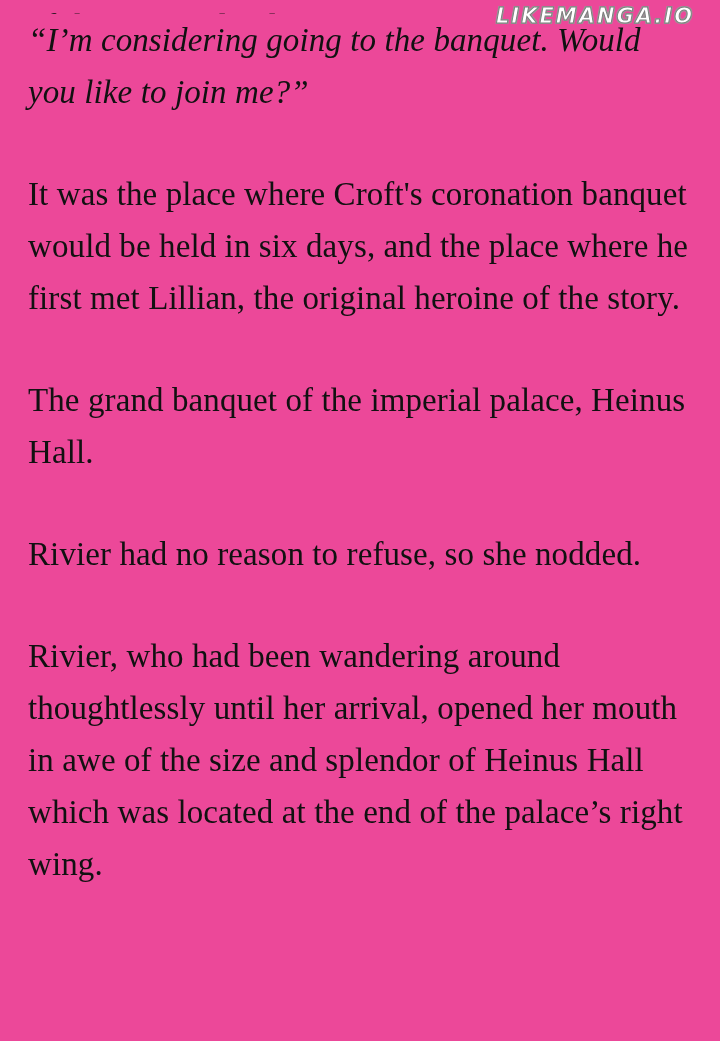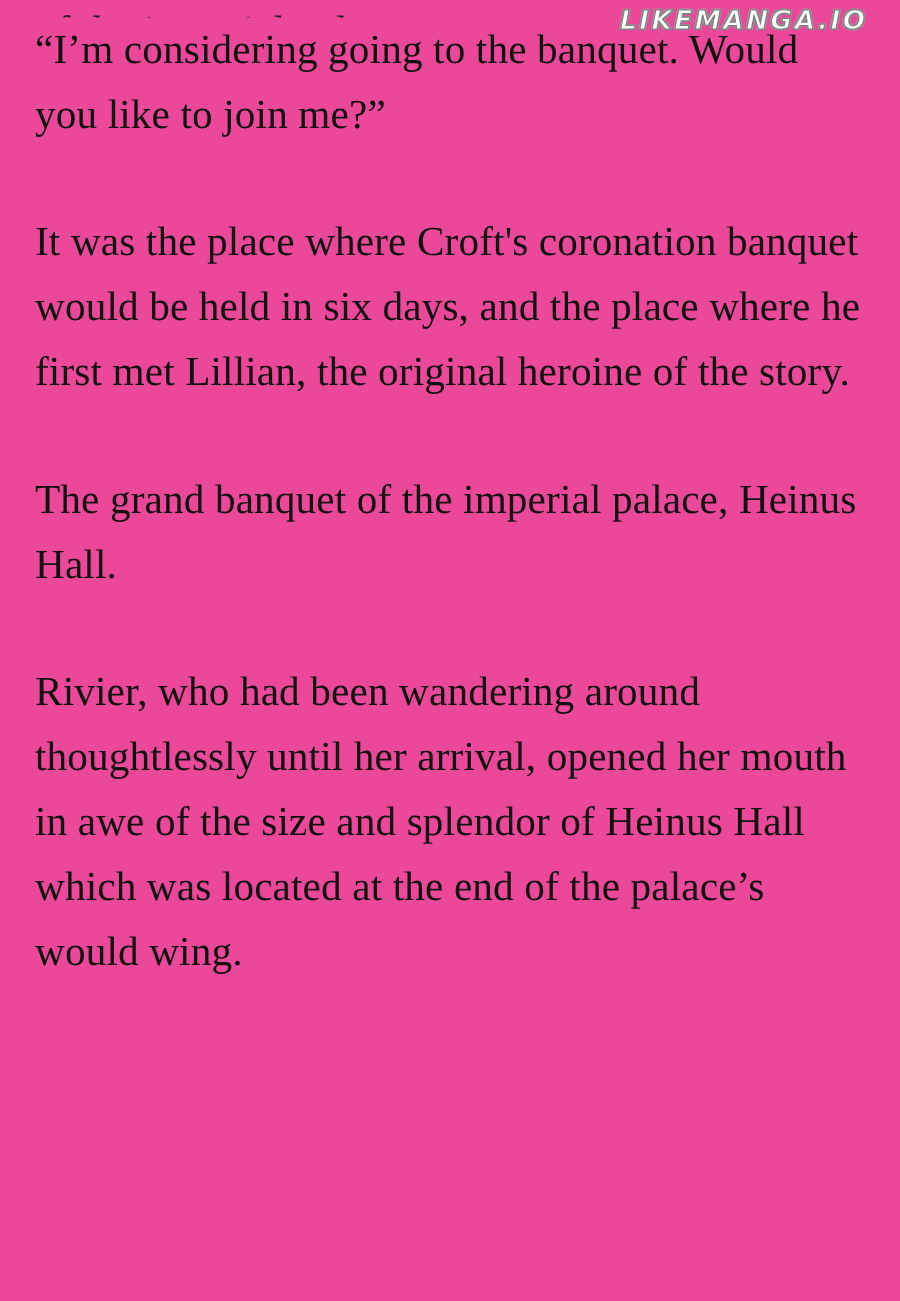--- a/index.html
+++ b/index.html
@@ -63,20 +63,21 @@
   p.para {
     font-size: 33px;
     line-height: 52px;
     margin: 0 0 50px 0;
     color: #111111;
     letter-spacing: 0.1px;
   }
 
   p.para.first {
     margin-top: 0;
+    font-style: italic;
   }
 
   .clipped-bottom {
     font-size: 33px;
     line-height: 52px;
     margin: 0;
     height: 28px;
     overflow: hidden;
     color: #111111;
   }
@@ -88,18 +89,19 @@
 
   <div class="watermark">LIKEMANGA.IO</div>
 
   <div class="text-body">
 
     <div class="clipped-top">of the imperial palace,</div>
 
     <p class="para first">“I’m considering going to the banquet. Would you like to join me?”</p>
     <p class="para">It was the place where Croft's coronation banquet would be held in six days, and the place where he first met Lillian, the original heroine of the story.</p>
     <p class="para">The grand banquet of the imperial palace, Heinus Hall.</p>
-    <p class="para">Rivier, who had been wandering around thoughtlessly until her arrival, opened her mouth in awe of the size and splendor of Heinus Hall which was located at the end of the palace’s would wing.</p>
+    <p class="para">Rivier had no reason to refuse, so she nodded.</p>
+    <p class="para">Rivier, who had been wandering around thoughtlessly until her arrival, opened her mouth in awe of the size and splendor of Heinus Hall which was located at the end of the palace’s right wing.</p>
 
 
   </div>
 
 </div>
 
 </body></html>

